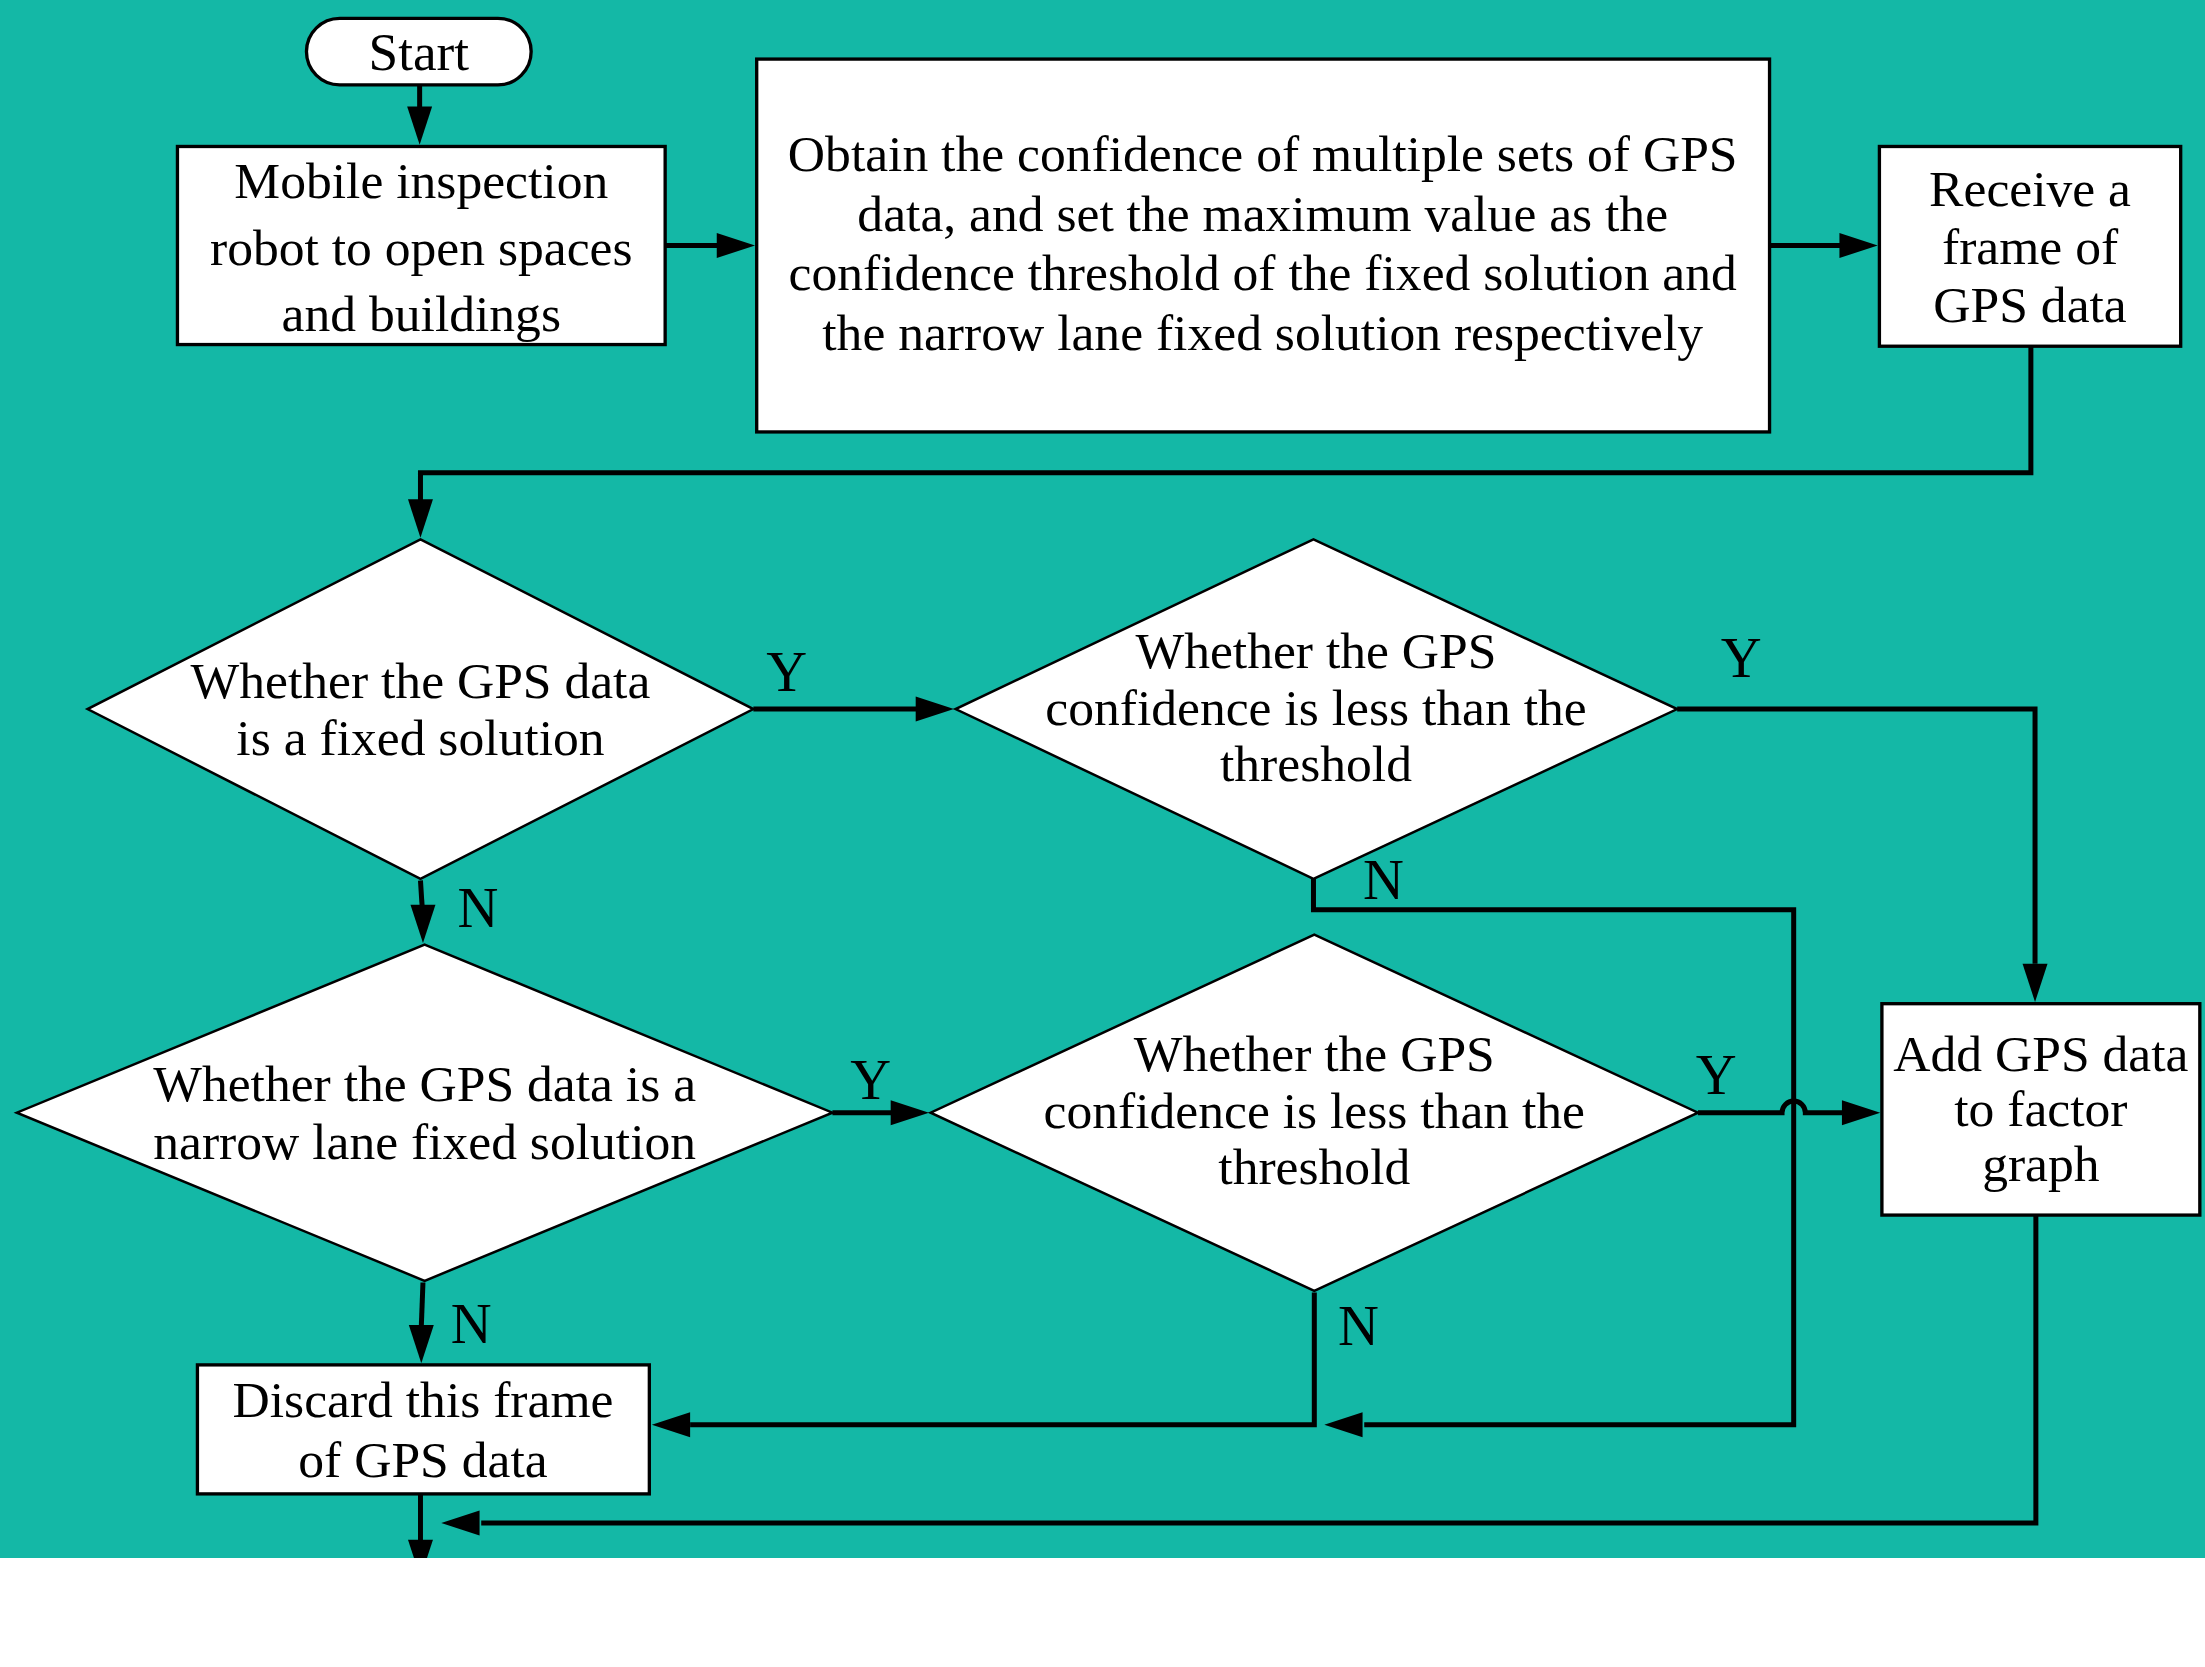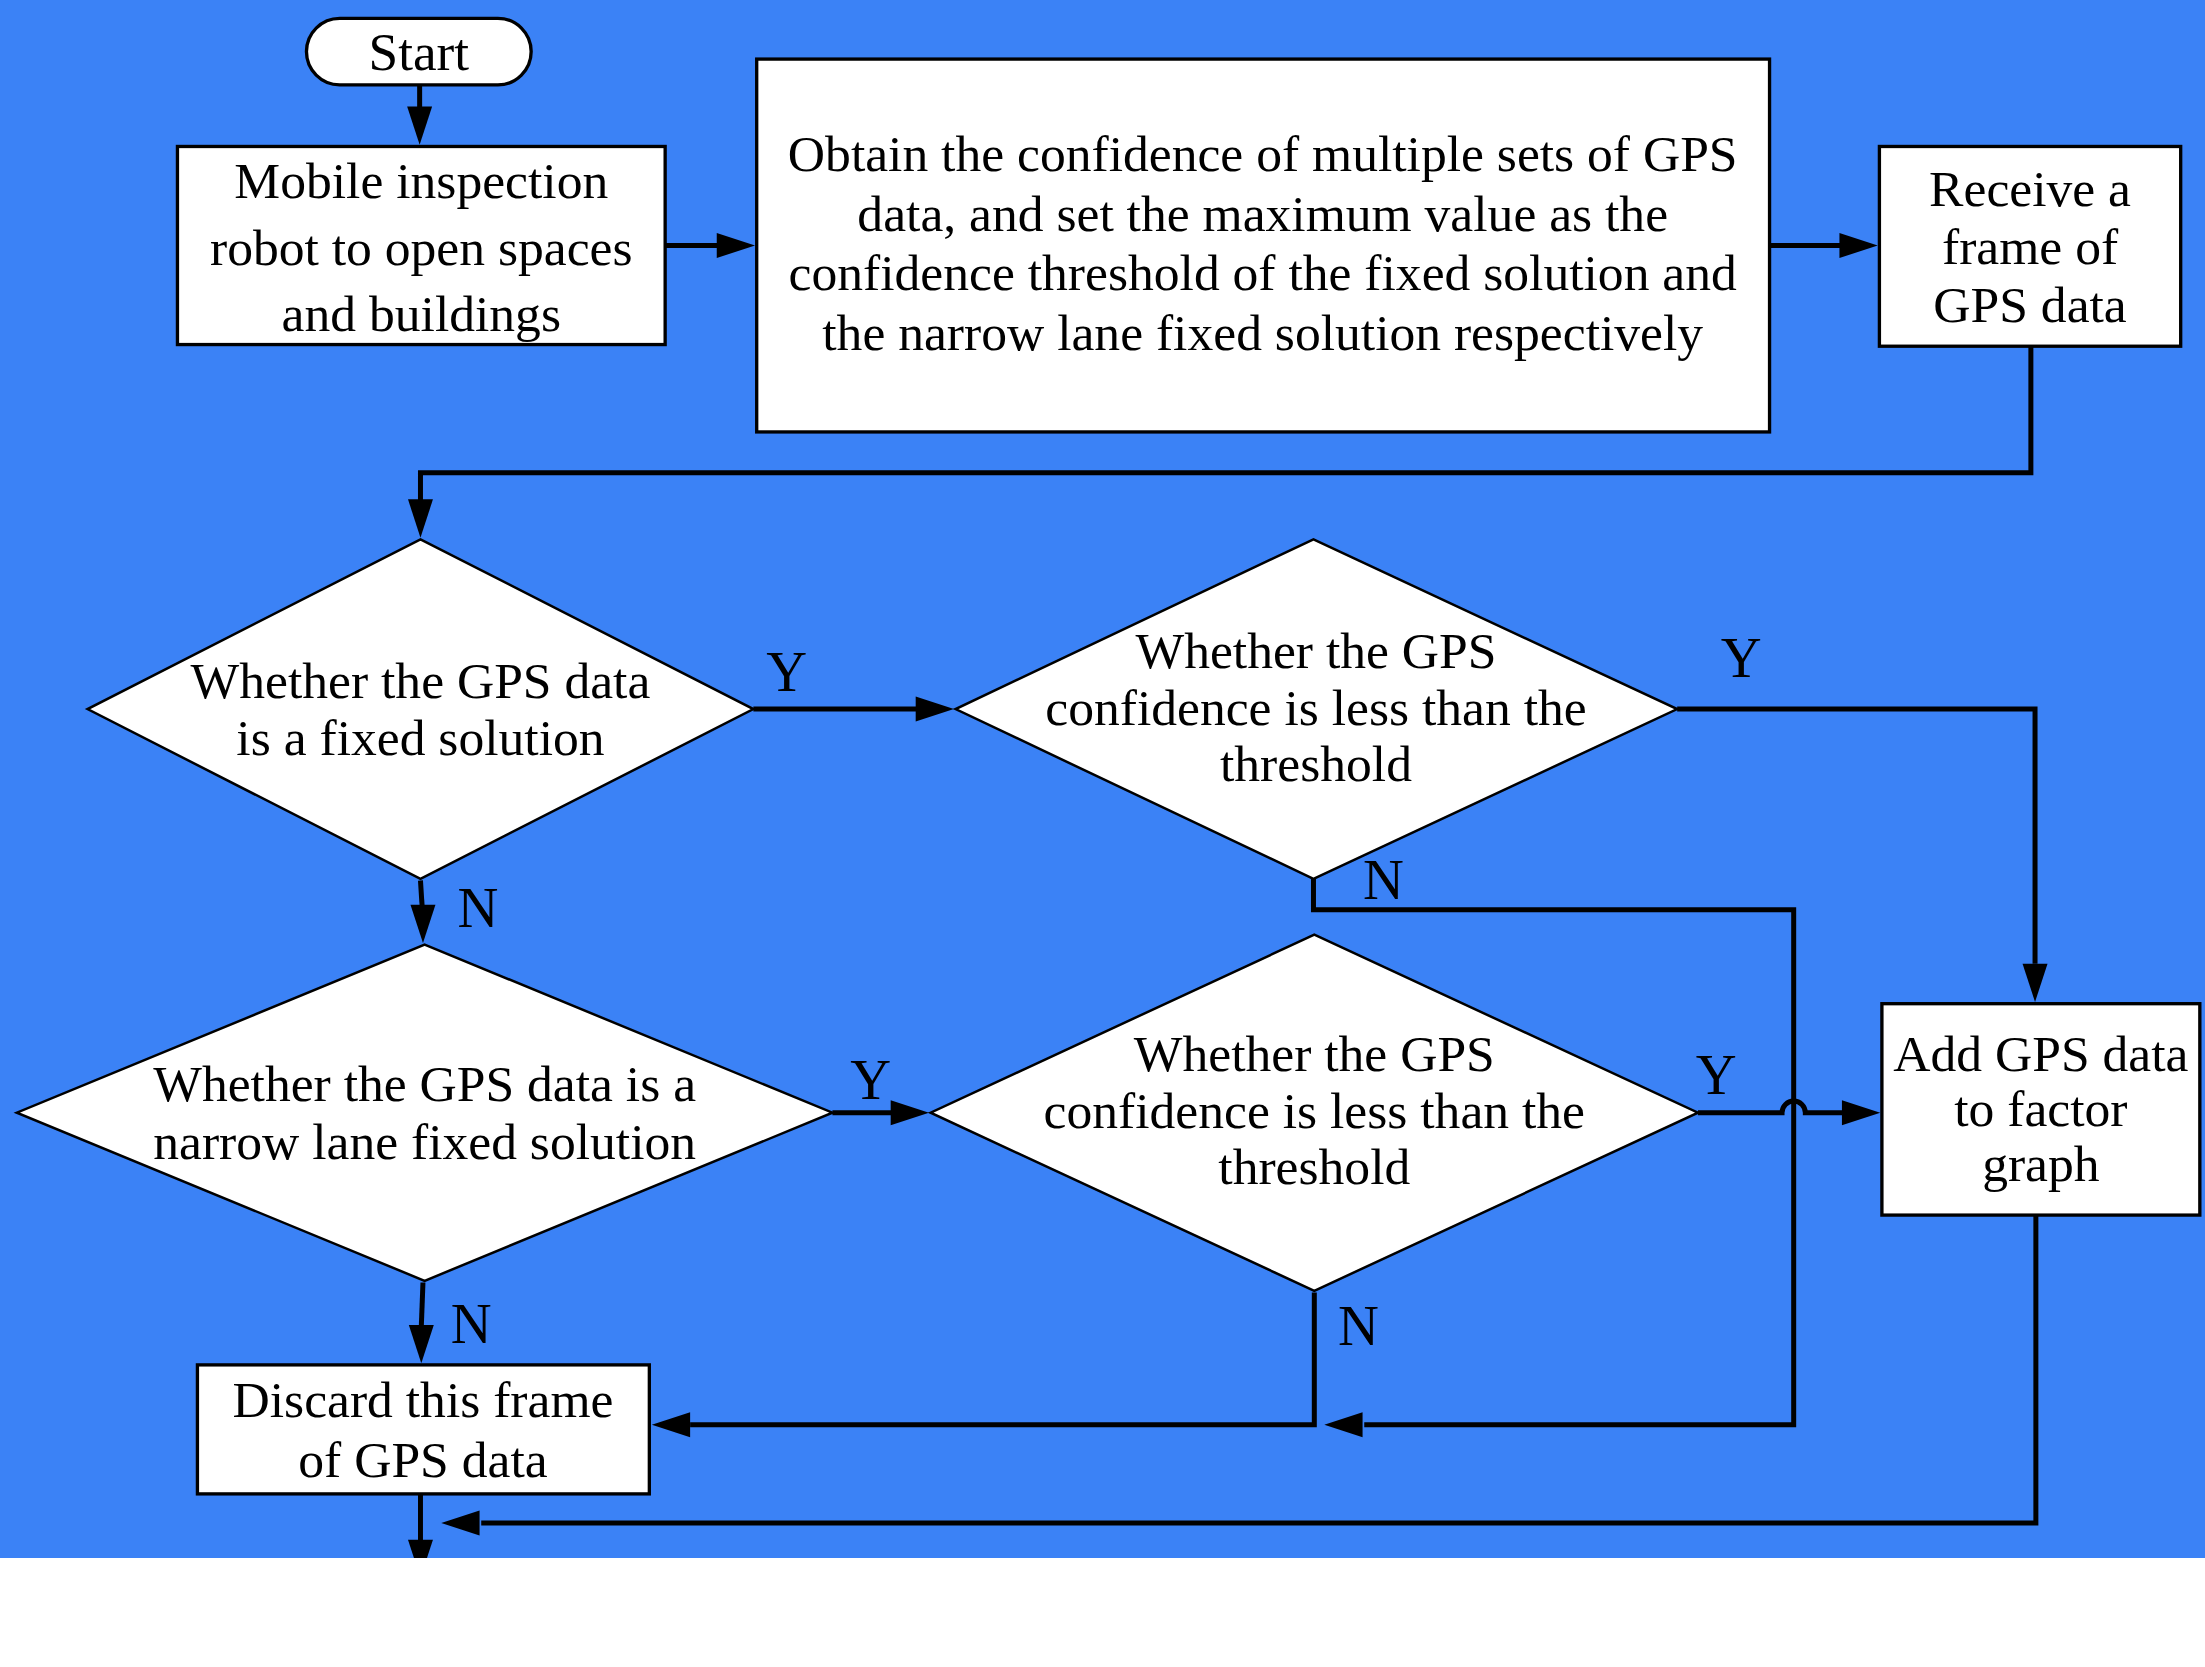--- a/index.html
+++ b/index.html
@@ -3,21 +3,21 @@
 <meta charset="utf-8">
 <style>
   html, body {
     margin: 0;
     padding: 0;
     background: #ffffff;
   }
   .canvas {
     width: 2205px;
     height: 1558px;
-    background: #3b82f6;
+    background: #14b8a6;
   }
   svg { display: block; }
   .shape {
     fill: #ffffff;
     stroke: #000000;
   }
   .box { stroke-width: 4; }
   .diamond { stroke-width: 3; }
   .terminator { stroke-width: 4; }
   .flow {

